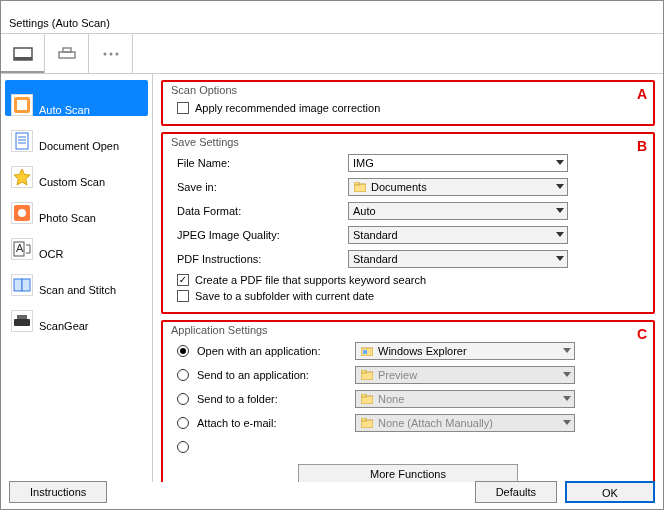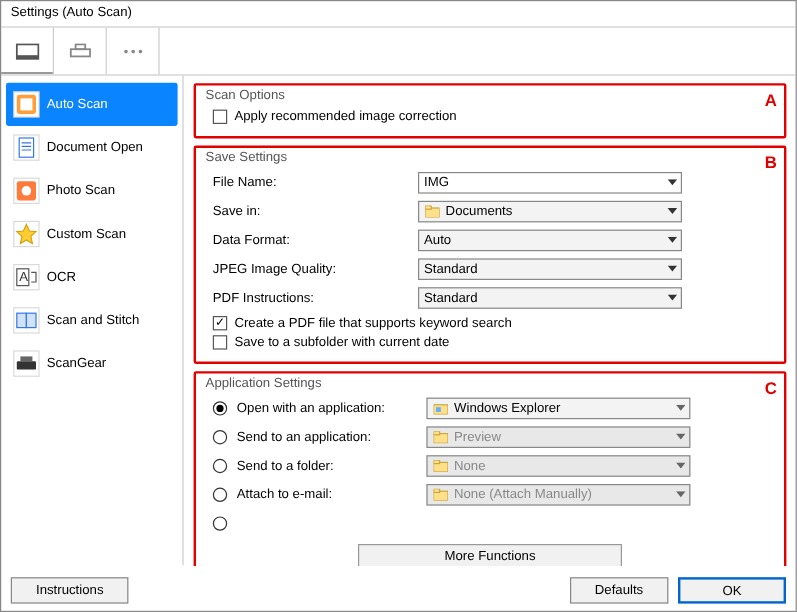--- a/index.html
+++ b/index.html
@@ -1,24 +1,24 @@
 <!DOCTYPE html>
 <html><head>
 <meta charset="utf-8">
 <style>
   * { box-sizing: border-box; font-family: "Segoe UI", Tahoma, sans-serif; font-size: 11px; }
   body { margin: 0; background: #fff; }
   .window { width: 664px; height: 510px; border: 1px solid #888; background: #fff; position: relative; }
-  .titlebar { height: 22px; border-bottom: 1px solid #ccc; padding: 3px 8px; font-size: 11px; }
+  .titlebar { height: 22px; border-bottom: 1px solid #ccc; padding: 16px 8px; font-size: 11px; }
   .toolbar { height: 40px; border-bottom: 1px solid #ccc; display: flex; align-items: stretch; }
   .tb-btn { width: 44px; display:flex; align-items:center; justify-content:center; border-right:1px solid #ccc; cursor:pointer; }
   .tb-btn.active { box-shadow: inset 0 -2px 0 #999; }
   .body { display:flex; height: 408px; }
   .sidebar { width: 152px; border-right:1px solid #ccc; padding:6px 4px; }
-  .side-item { display:flex; align-items:center; gap:6px; height:36px; padding:0 6px; border-radius:2px; cursor:pointer; }
+  .side-item { display:flex; align-items:flex-end; gap:6px; height:36px; padding:0 6px; border-radius:2px; cursor:pointer; }
   .side-item.selected { background:#0a84ff; color:#fff; }
   .side-ico { width:22px; height:22px; display:flex; align-items:center; justify-content:center; flex-shrink:0; border:1px solid rgba(0,0,0,0.15); background:#fff;}
   .selected .side-ico { background:#fff; }
   .content { flex:1; padding:6px 8px 6px 8px; overflow:auto; }
   .group { border:2px solid #e00000; border-radius:2px; margin-bottom:6px; position:relative; padding:4px 6px 6px 6px; }
   .group-legend { position:relative; top:-2px; background:#fff; padding:0 2px; color:#555; font-size:11px; }
   .group-letter { position:absolute; right:6px; top:4px; color:#e00000; font-weight:bold; font-size:14px; }
   .row { display:flex; align-items:center; height:22px; margin:2px 0 2px 8px; gap:11px; }
   .row-label { width:160px; }
   .dd { flex:0 0 220px; height:18px; border:1px solid #888; background:#f3f3f3; display:flex; align-items:center; padding:0 4px; position:relative; cursor:pointer;}
@@ -91,33 +91,33 @@
               <line x1="6" y1="6" x2="14" y2="6" stroke="#3578e5"></line>
               <line x1="6" y1="9" x2="14" y2="9" stroke="#3578e5"></line>
               <line x1="6" y1="12" x2="14" y2="12" stroke="#3578e5"></line>
             </svg>
           </span>
           <span>Document Open</span>
         </div>
         <div class="side-item">
           <span class="side-ico">
             <svg width="20" height="20">
+              <polygon points="10,2 12.5,7.5 18,8 13.7,12 15,18 10,15 5,18 6.3,12 2,8 7.5,7.5" fill="#ffcc33" stroke="#d4a20f"></polygon>
+            </svg>
+          </span>
+          <span>Custom Scan</span>
+        </div>
+        <div class="side-item">
+          <span class="side-ico">
+            <svg width="20" height="20">
               <rect x="2" y="2" width="16" height="16" fill="#ff7b3c" rx="2"></rect>
               <circle cx="10" cy="10" r="4" fill="#fff"></circle>
             </svg>
           </span>
           <span>Photo Scan</span>
-        </div>
-        <div class="side-item">
-          <span class="side-ico">
-            <svg width="20" height="20">
-              <polygon points="10,2 12.5,7.5 18,8 13.7,12 15,18 10,15 5,18 6.3,12 2,8 7.5,7.5" fill="#ffcc33" stroke="#d4a20f"></polygon>
-            </svg>
-          </span>
-          <span>Custom Scan</span>
         </div>
         <div class="side-item">
           <span class="side-ico">
             <svg width="20" height="20">
               <rect x="2" y="3" width="10" height="14" fill="#fff" stroke="#555"></rect>
               <text x="4" y="13" font-size="7" fill="#333">A</text>
               <path d="M14 6 L18 6 L18 14 L14 14" fill="none" stroke="#555"></path>
             </svg>
           </span>
           <span>OCR</span>

